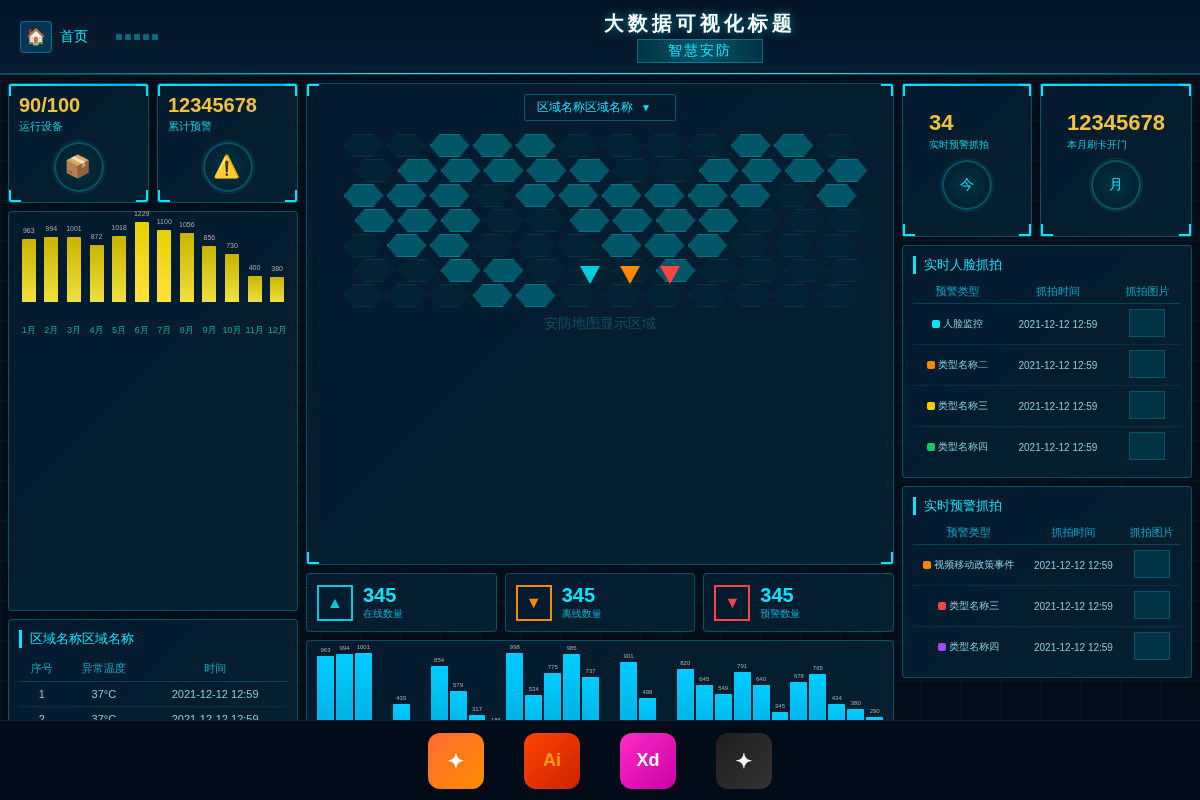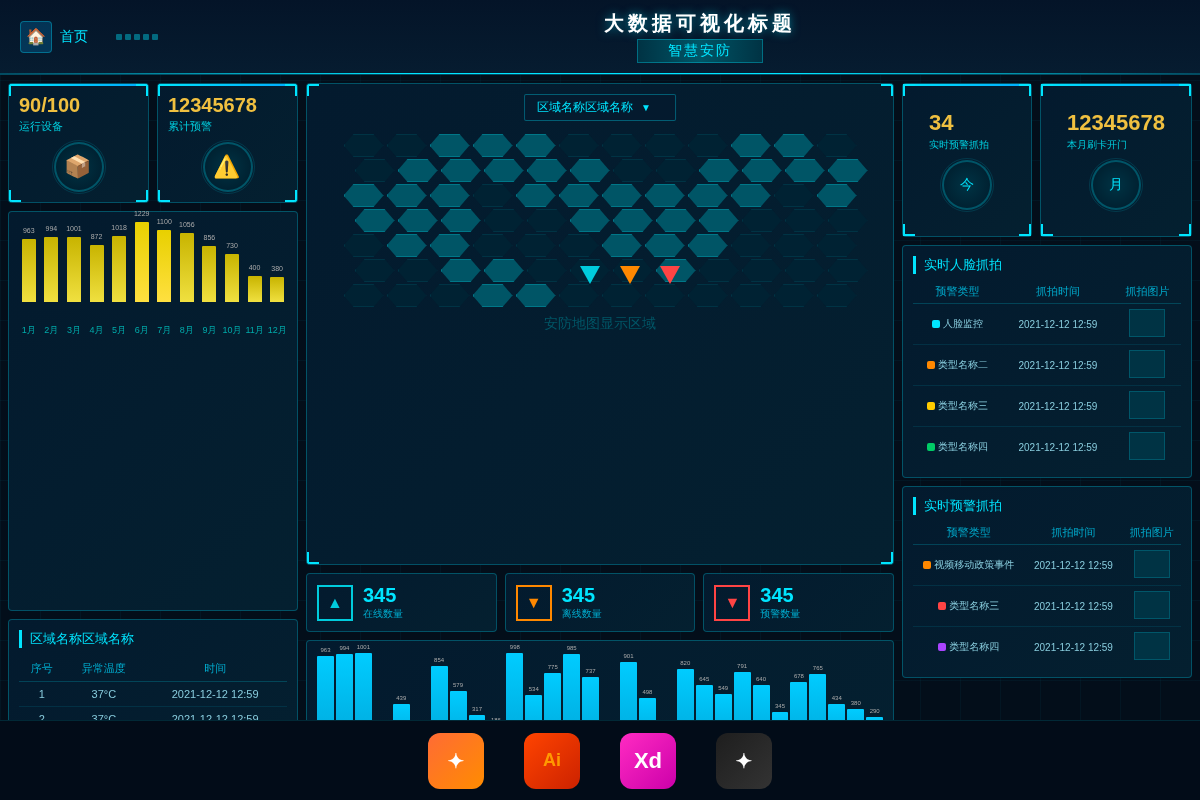--- a/index.html
+++ b/index.html
@@ -1147,17 +1147,17 @@
         </table>
       </div>
 
     </div>
 
   </div>
 
   <div class="bottom-icons">
     <div class="app-icon sketch" style="font-size:20px; font-weight:bold; color:white;">✦</div>
     <div class="app-icon illustrator" style="font-size:18px; font-weight:bold; color:#ff9900;">Ai</div>
-    <div class="app-icon xd" style="font-size:22px; font-weight:bold; color:white;">Xd</div>
+    <div class="app-icon xd" style="font-size:18px; font-weight:bold; color:white;">Xd</div>
     <div class="app-icon figma" style="font-size:20px;">✦</div>
   </div>
 
 </div>
 
 </body></html>

